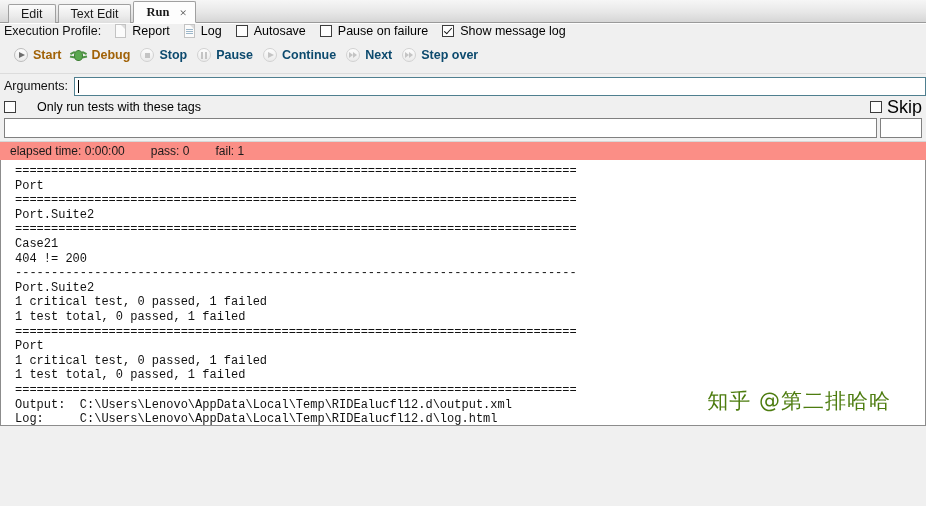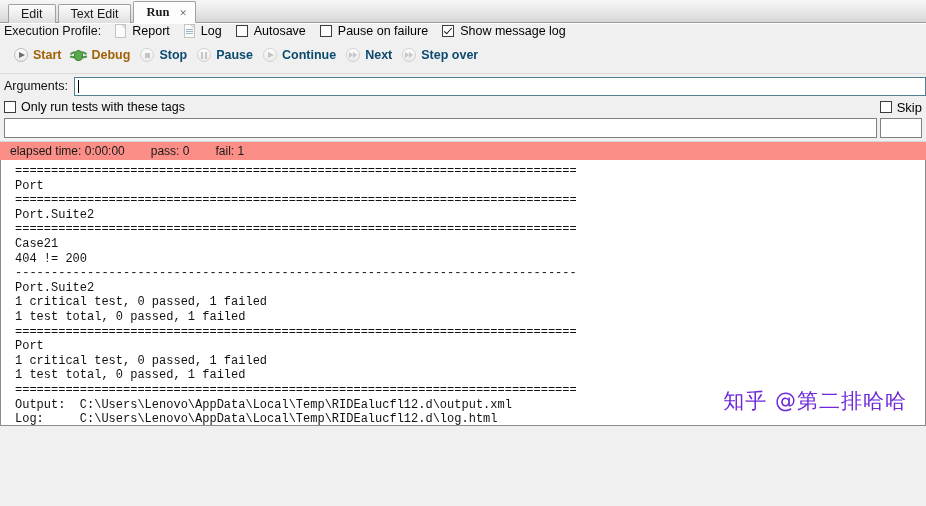--- a/index.html
+++ b/index.html
@@ -270,23 +270,23 @@
     display: flex;
     align-items: center;
     justify-content: space-between;
     height: 18px;
     padding-left: 4px;
     padding-right: 4px;
     background: #f0f0f0;
     box-sizing: border-box;
   }
   .tags-left { display: flex; align-items: center; }
-  .tags-left .txt { margin-left: 5px; font-size: 12.5px; }
+  .tags-left .txt { margin-left: 21px; font-size: 12.5px; }
   .tags-right { display: flex; align-items: center; }
-  .tags-right .txt { margin-left: 5px; font-size: 13px; }
+  .tags-right .txt { margin-left: 5px; font-size: 18px; }
 
   .tagsinputrow {
     display: flex;
     align-items: stretch;
     height: 25px;
     padding: 2px 4px 3px 4px;
     background: #f0f0f0;
     box-sizing: border-box;
   }
   .tags-box {
@@ -333,24 +333,24 @@
     line-height: 14.6px;
     color: #111;
     white-space: pre;
     padding: 4px 0 0 14px;
     overflow: hidden;
     letter-spacing: 0px;
   }
 
   .watermark {
     position: absolute;
-    right: 18px;
+    right: 34px;
     bottom: 10px;
     font-size: 21px;
-    color: #6d28d9;
+    color: #4d7c0f;
     letter-spacing: 1px;
     font-family: "DejaVu Sans", sans-serif;
     pointer-events: none;
     user-select: none;
   }
 </style>
 </head>
 <body>
 
 <div class="app">

